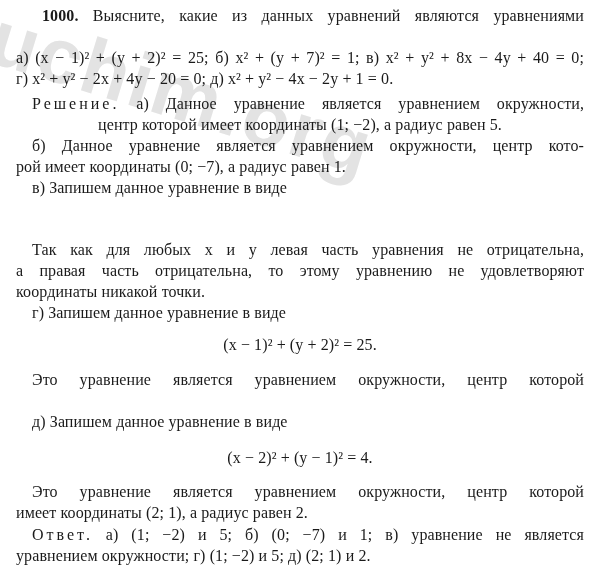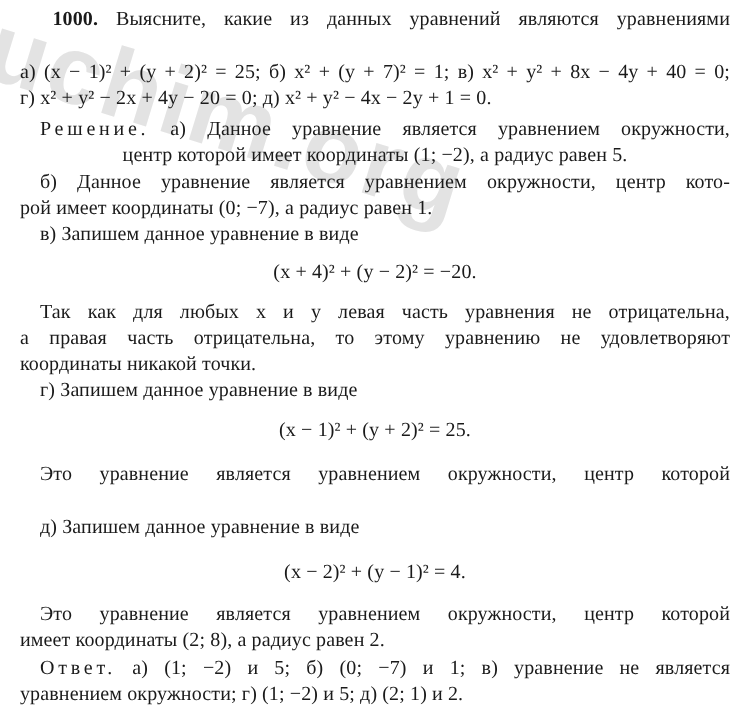--- a/index.html
+++ b/index.html
@@ -40,30 +40,29 @@
     <div class="line justify" style="top:47px;">а) (x − 1)² + (y + 2)² = 25; б) x² + (y + 7)² = 1; в) x² + y² + 8x − 4y + 40 = 0;</div>
     <div class="line" style="top:68px;">г) x² + y² − 2x + 4y − 20 = 0; д) x² + y² − 4x − 2y + 1 = 0.</div>
 
     <div class="line indent justify" style="top:93px;"><span class="spaced">Решение.</span> <span>а) Данное уравнение является уравнением окружности,</span></div>
     <div class="line" style="top:114px;text-align:center;">центр которой имеет координаты (1; −2), а радиус равен 5.</div>
 
     <div class="line indent justify" style="top:135px;">б) Данное уравнение является уравнением окружности, центр кото-</div>
     <div class="line" style="top:156px;">рой имеет координаты (0; −7), а радиус равен 1.</div>
 
     <div class="line indent" style="top:177px;">в) Запишем данное уравнение в виде</div>
-    <div class="line center" style="top:207px;">(x + 4)² + (y − 2)² = −20.</div>
     <div class="line indent justify" style="top:239px;">Так как для любых x и y левая часть уравнения не отрицательна,</div>
     <div class="line justify" style="top:260px;">а правая часть отрицательна, то этому уравнению не удовлетворяют</div>
     <div class="line indent" style="top:302px;">г) Запишем данное уравнение в виде</div>
 
     <div class="line" style="top:281px;">координаты никакой точки.</div>
     <div class="line center" style="top:334px;">(x − 1)² + (y + 2)² = 25.</div>
     <div class="line indent justify" style="top:369px;">Это уравнение является уравнением окружности, центр которой</div>
 
     <div class="line indent" style="top:411px;">д) Запишем данное уравнение в виде</div>
     <div class="line center" style="top:447px;">(x − 2)² + (y − 1)² = 4.</div>
     <div class="line indent justify" style="top:481px;">Это уравнение является уравнением окружности, центр которой</div>
-    <div class="line" style="top:502px;">имеет координаты (2; 8), а радиус равен 2.</div>
+    <div class="line" style="top:502px;">имеет координаты (2; 1), а радиус равен 2.</div>
 
     <div class="line indent justify" style="top:524px;"><span class="spaced">Ответ.</span> <span>а) (1; −2) и 5; б) (0; −7) и 1; в) уравнение не является</span></div>
     <div class="line" style="top:545px;">уравнением окружности; г) (1; −2) и 5; д) (2; 1) и 2.</div>
   </div>
 </div>
 
 </body></html>

